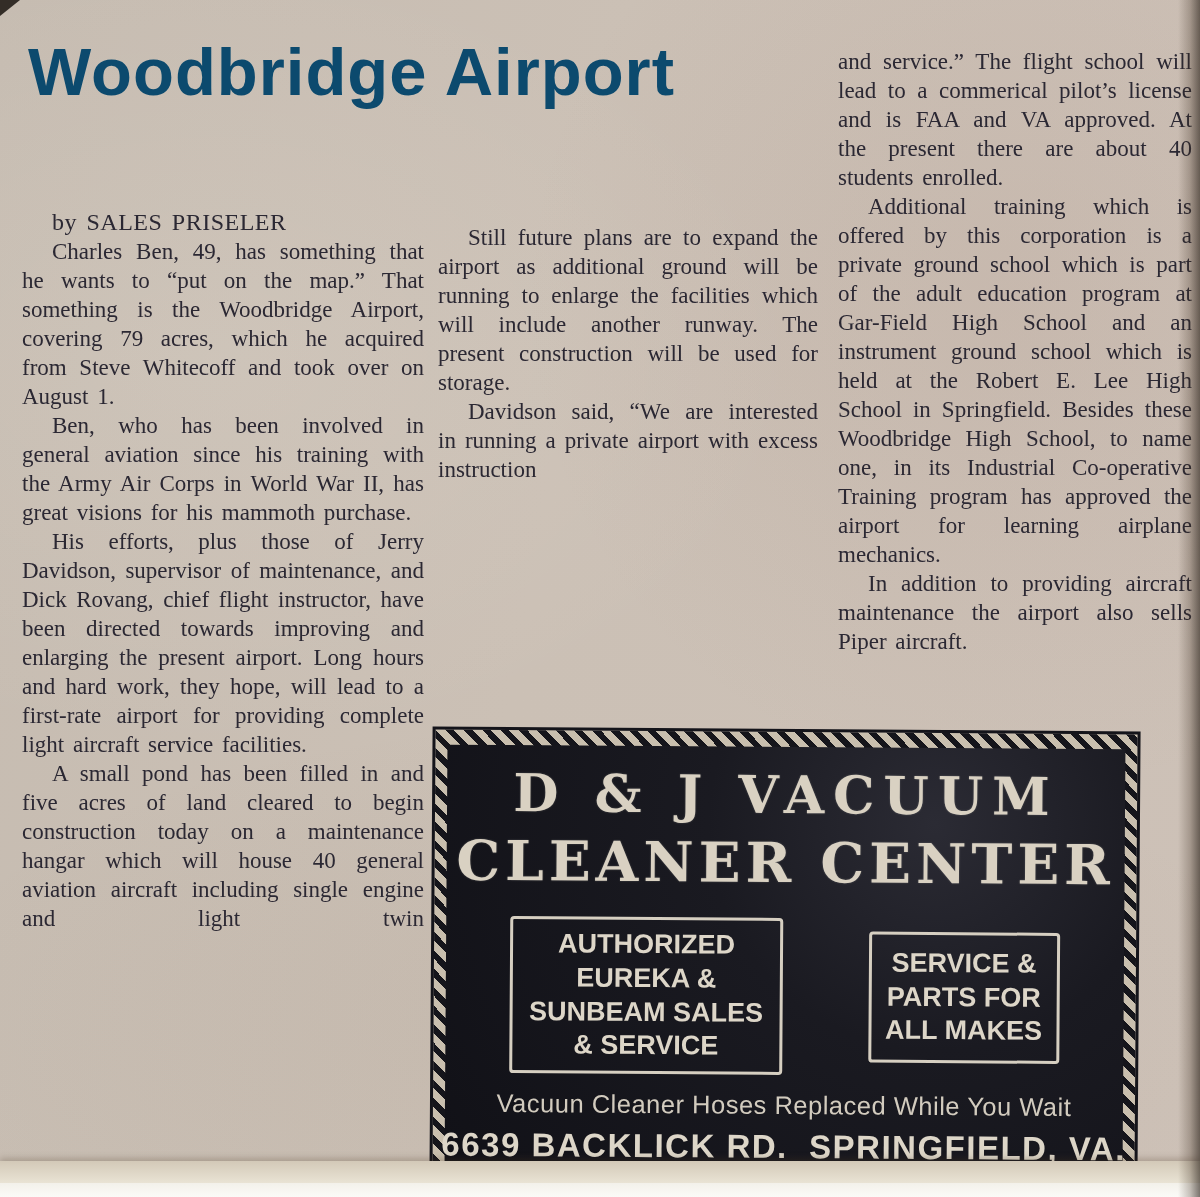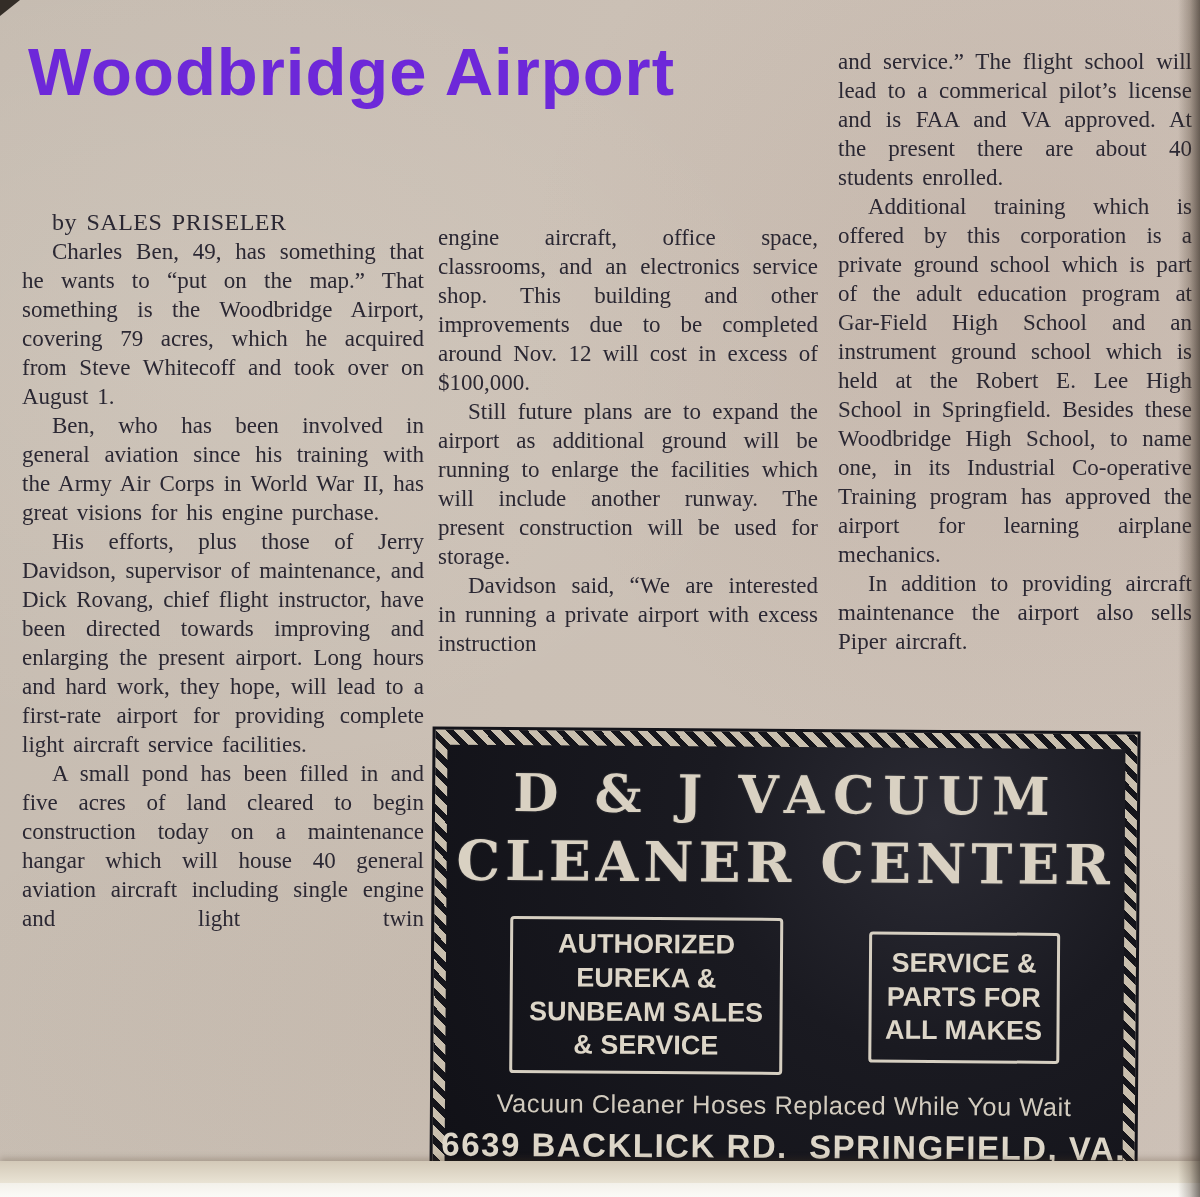--- a/index.html
+++ b/index.html
@@ -33,21 +33,21 @@
   }
   .bottom-white{
     position:absolute;left:0;bottom:0;width:100%;height:14px;
     background:linear-gradient(to bottom,#f3f1ea,#fbfaf7);
   }
 
   
   .headline{
     position:absolute;left:28px;top:28px;width:690px;
     font-family:"Liberation Sans", sans-serif;
-    font-weight:700;color:#6d28d9;
+    font-weight:700;color:#0c4a6e;
     font-size:67px;line-height:1.32;letter-spacing:1px;
   }
 
   
   .col{
     position:absolute;color:#2b2833;
     font-size:23px;line-height:29px;
   }
   .col p{
     margin:0;text-align:justify;text-indent:30px;word-spacing:3px;
@@ -116,27 +116,26 @@
 <div class="paper"></div>
 <div class="corner-mark"></div>
 
 <div class="headline">
   <div>Woodbridge Airport</div>
 </div>
 
 <div class="col col1">
   <p class="byline">by SALES PRISELER</p>
   <p>Charles Ben, 49, has something that he wants to “put on the map.” That something is the Woodbridge Airport, covering 79 acres, which he acquired from Steve Whitecoff and took over on August 1.</p>
-  <p>Ben, who has been involved in general aviation since his training with the Army Air Corps in World War II, has great visions for his engine purchase.</p>
+  <p>Ben, who has been involved in general aviation since his training with the Army Air Corps in World War II, has great visions for his mammoth purchase.</p>
   <p>His efforts, plus those of Jerry Davidson, supervisor of maintenance, and Dick Rovang, chief flight instructor, have been directed towards improving and enlarging the present airport. Long hours and hard work, they hope, will lead to a first-rate airport for providing complete light aircraft service facilities.</p>
   <p class="stretch-last">A small pond has been filled in and five acres of land cleared to begin construction today on a maintenance hangar which will house 40 general aviation aircraft including single engine and light twin</p>
 </div>
 
 <div class="col col2">
-  <p class="no-indent">engine aircraft, office space, classrooms, and an electronics service shop. This building and other improvements due to be completed around Nov. 12 will cost in excess of $100,000.</p>
   <p>Still future plans are to expand the airport as additional ground will be running to enlarge the facilities which will include another runway. The present construction will be used for storage.</p>
   <p class="stretch-last">Davidson said, “We are interested in running a private airport with excess instruction</p>
 </div>
 
 <div class="col col3">
   <p class="no-indent">and service.” The flight school will lead to a commerical pilot’s license and is FAA and VA approved. At the present there are about 40 students enrolled.</p>
   <p>Additional training which is offered by this corporation is a private ground school which is part of the adult education program at Gar-Field High School and an instrument ground school which is held at the Robert E. Lee High School in Springfield. Besides these Woodbridge High School, to name one, in its Industrial Co-operative Training program has approved the airport for learning airplane mechanics.</p>
   <p>In addition to providing aircraft maintenance the airport also sells Piper aircraft.</p>
 </div>
 

